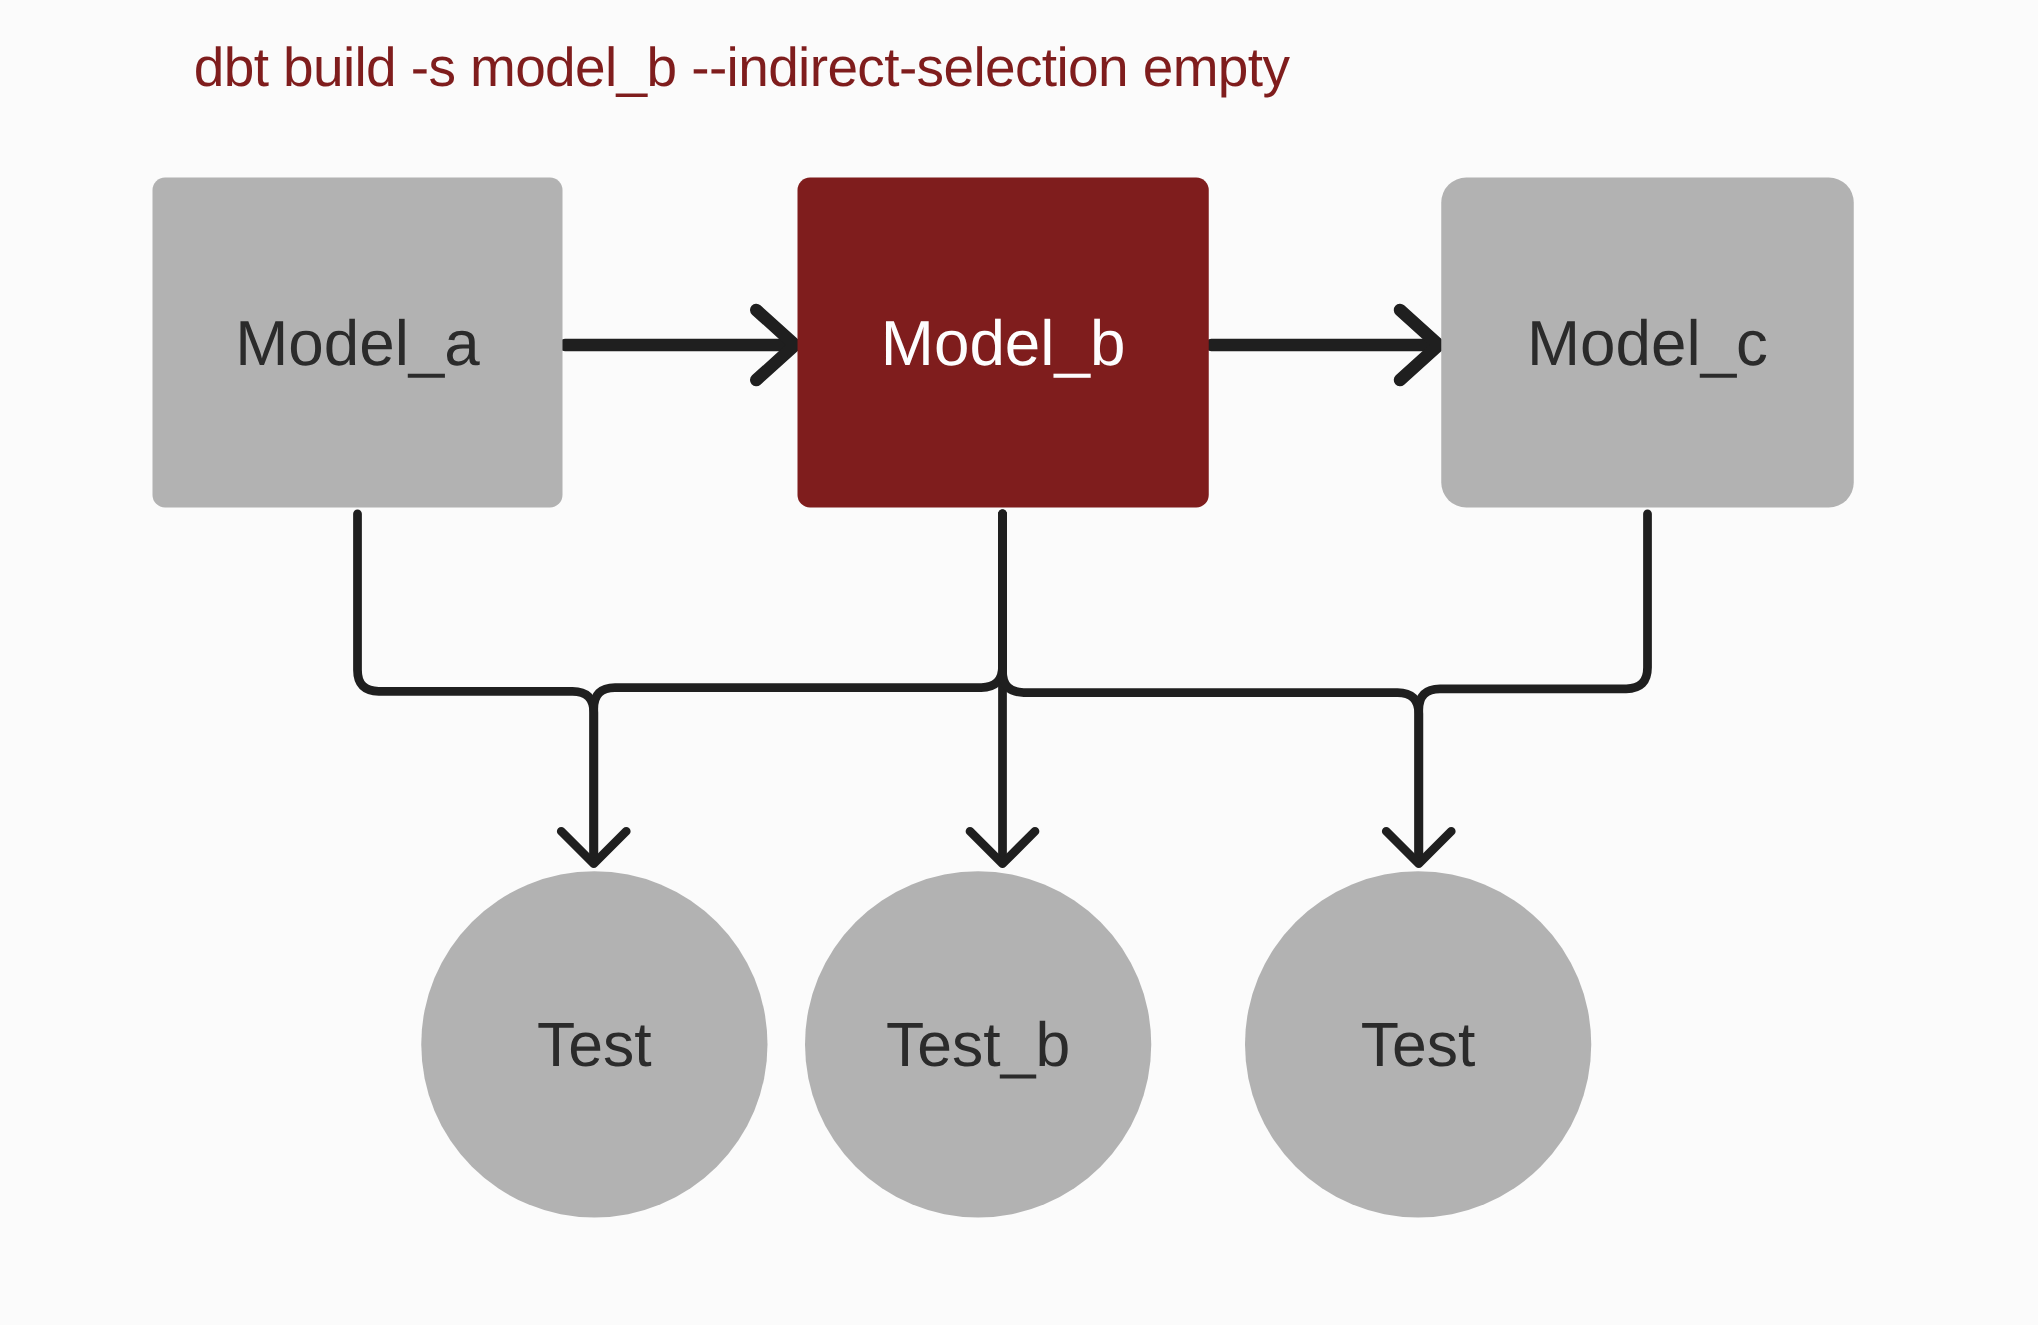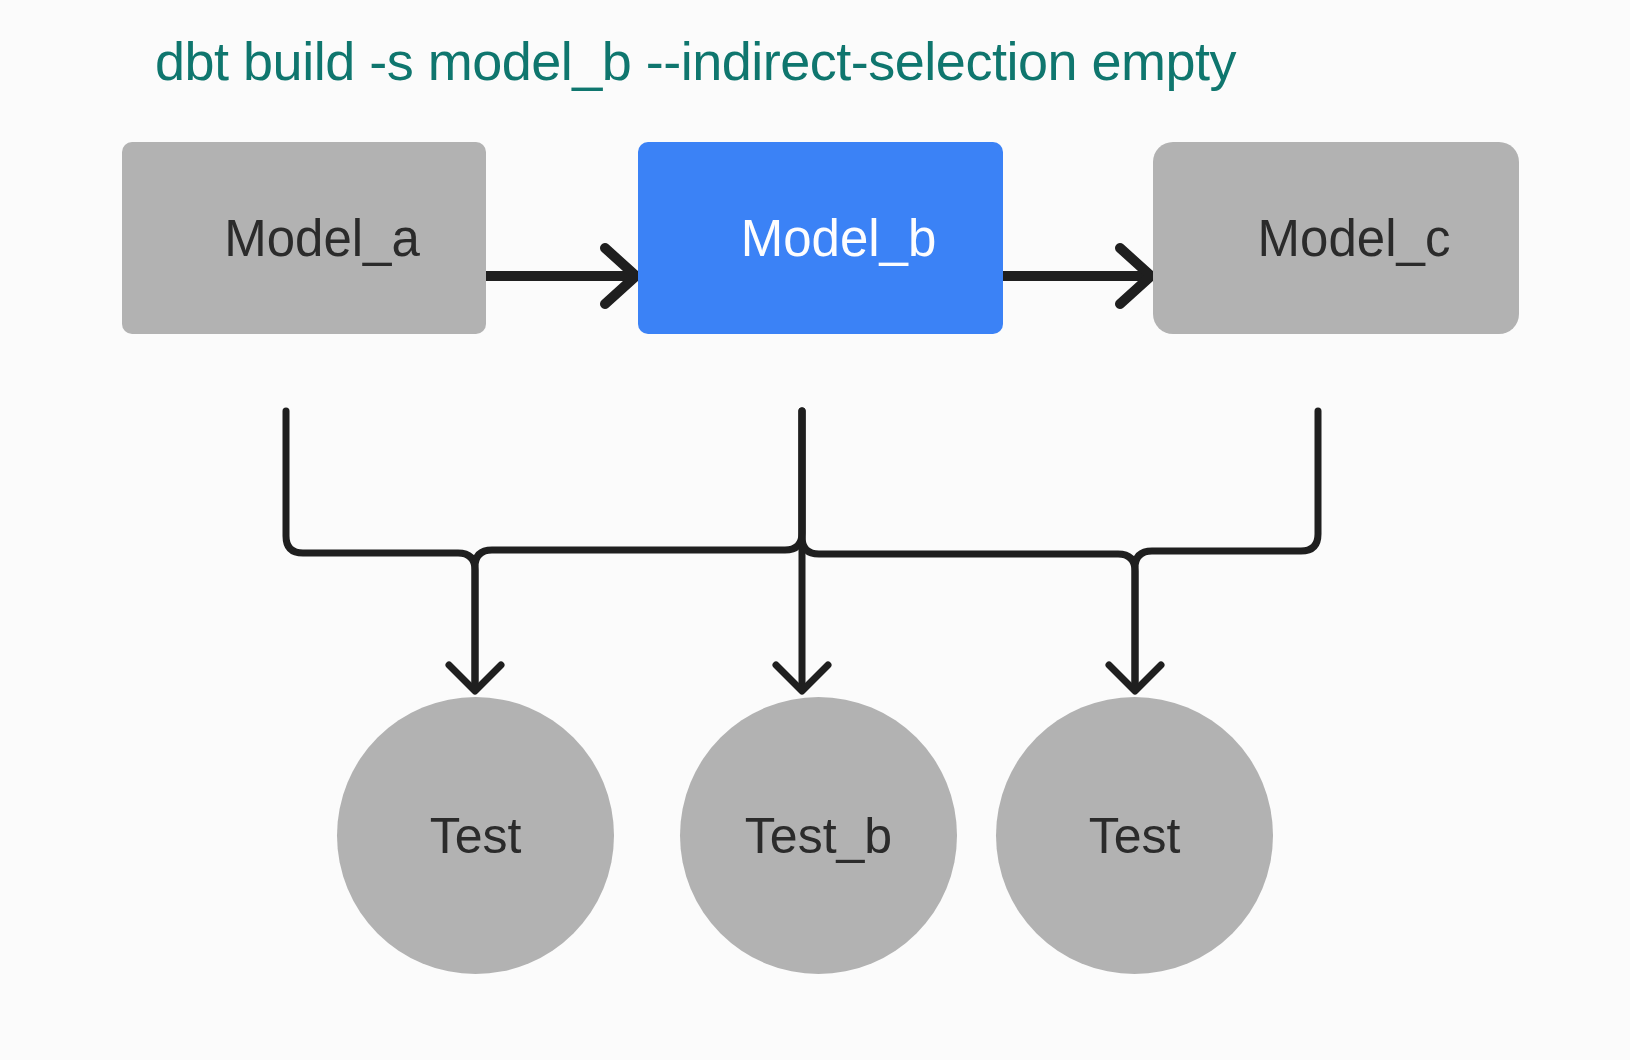--- a/index.html
+++ b/index.html
@@ -12,49 +12,48 @@
     position: relative;
     width: 1630px;
     height: 1060px;
     background: #fbfbfb;
     overflow: hidden;
   }
   .title {
     position: absolute;
     left: 155px;
     top: 30px;
-    font-size: 54px;
+    font-size: 44px;
     font-weight: 500;
-    color: #0f766e;
+    color: #7f1d1d;
     letter-spacing: -0.5px;
     white-space: nowrap;
   }
   svg.edges {
     position: absolute;
     left: 0;
     top: 0;
     width: 1630px;
     height: 1060px;
   }
   .node-box {
     position: absolute;
     top: 142px;
-    height: 192px;
+    height: 264px;
     border-radius: 10px;
     display: flex;
     align-items: center;
     justify-content: center;
     font-size: 51px;
     font-weight: 500;
     color: #2b2b2b;
-    padding-left: 36px;
   }
   .node-box.gray { background: #b2b2b2; }
   .node-box.selected {
-    background: #3b82f6;
+    background: #7f1d1d;
     color: #fdfdfe;
   }
   #model-a { left: 122px; width: 328px; }
   #model-b { left: 638px; width: 329px; }
   #model-c { left: 1153px; width: 330px; border-radius: 20px; }
 
   .node-circle {
     position: absolute;
     top: 697px;
     width: 277px;
@@ -65,21 +64,21 @@
     flex-direction: column;
     align-items: center;
     justify-content: center;
     font-size: 50px;
     font-weight: 500;
     color: #2b2b2b;
     line-height: 1.72;
     text-align: center;
   }
   #test-ab { left: 337px; }
-  #test-b  { left: 680px; }
+  #test-b  { left: 644px; }
   #test-bc { left: 996px; }
   .circle-line { display: block; }
 </style>
 </head>
 <body>
 
 <div class="canvas">
 
   <div class="title">dbt build -s model_b --indirect-selection empty</div>
 

